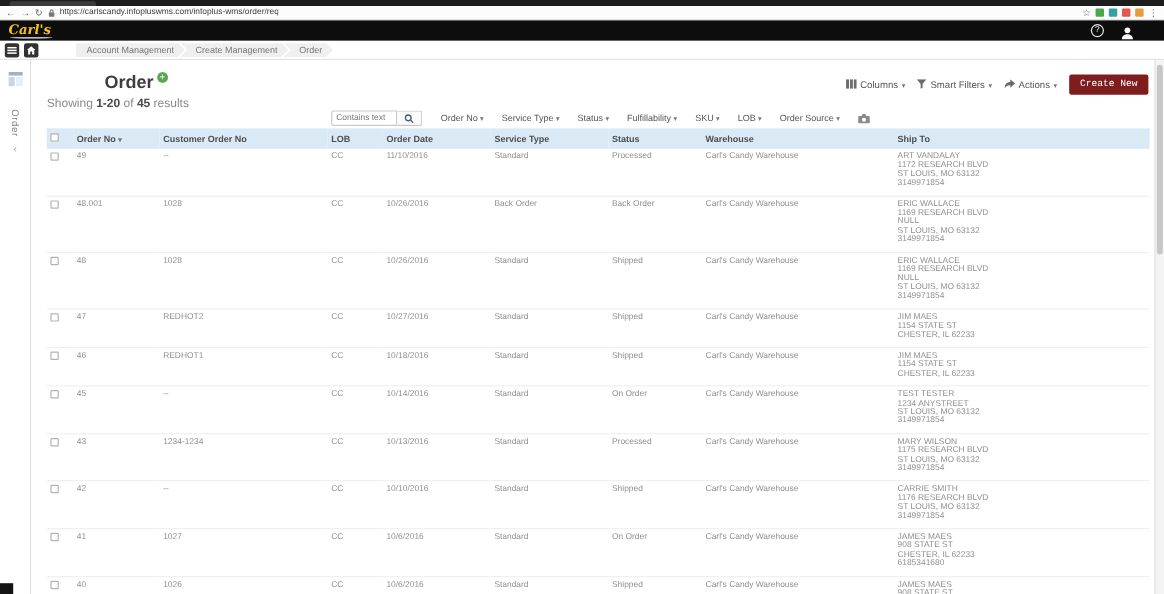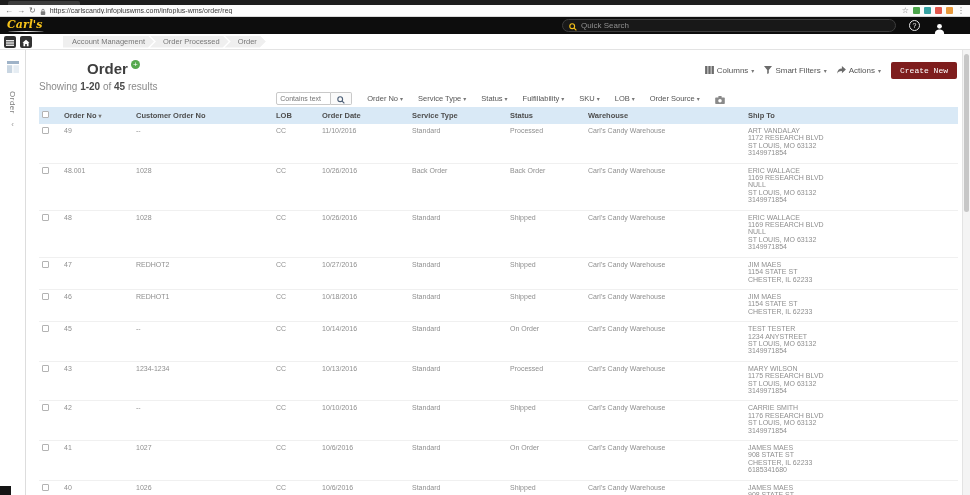--- a/index.html
+++ b/index.html
@@ -111,27 +111,20 @@
     <span class="nav-ic">☆</span>
     <span class="ext ext-g"></span>
     <span class="ext ext-t"></span>
     <span class="ext ext-r"></span>
     <span class="ext ext-o"></span>
     <span class="nav-ic">⋮</span>
   </div>
 
   <div class="app-header">
     <span class="logo">Carl's</span>
-    <div class="quick-search">
-      <span><svg width="8" height="8" viewBox="0 0 10 10">
-            <circle cx="4" cy="4" r="3" fill="none" stroke="#f6c21a" stroke-width="1.4"></circle>
-            <line x1="6.2" y1="6.2" x2="9.2" y2="9.2" stroke="#f6c21a" stroke-width="1.4"></line>
-          </svg></span>
-      <input placeholder="Quick Search" style="">
-    </div>
     <div class="help-circle"><span>?</span></div>
     <div class="user-btn"><svg width="11" height="11" viewBox="0 0 10 10">
           <circle cx="5" cy="3" r="2.2" fill="#fff"></circle>
           <path d="M0.8 10 C0.8 7 3 6 5 6 C7 6 9.2 7 9.2 10 Z" fill="#fff"></path>
         </svg></div>
   </div>
 
   <div class="breadcrumb-bar">
     <div class="icon-btn">
       <span><svg width="8" height="8" viewBox="0 0 10 10">
@@ -140,21 +133,21 @@
             <rect y="7" width="10" height="1.6" fill="#fff"></rect>
           </svg></span>
     </div>
     <div class="icon-btn">
       <span><svg width="8" height="8" viewBox="0 0 10 10">
             <path d="M5 0.8 L9.4 4.6 L8.2 4.6 L8.2 9.2 L6 9.2 L6 6.2 L4 6.2 L4 9.2 L1.8 9.2 L1.8 4.6 L0.6 4.6 Z" fill="#fff"></path>
           </svg></span>
     </div>
     <div class="crumbs">
       <span class="crumb">Account Management</span>
-      <span class="crumb">Order Processed</span>
+      <span class="crumb">Create Management</span>
       <span class="crumb">Order</span>
     </div>
   </div>
 
   <div class="side-rail">
     <span class="rail-icon"><svg width="12" height="12" viewBox="0 0 12 12">
           <rect x="0" y="0" width="12" height="3" fill="#9fb3c8"></rect>
           <rect x="0" y="4.2" width="5.2" height="7.8" fill="#c9d6e2"></rect>
           <rect x="6.4" y="4.2" width="5.6" height="7.8" fill="#e6edf3"></rect>
         </svg></span>

